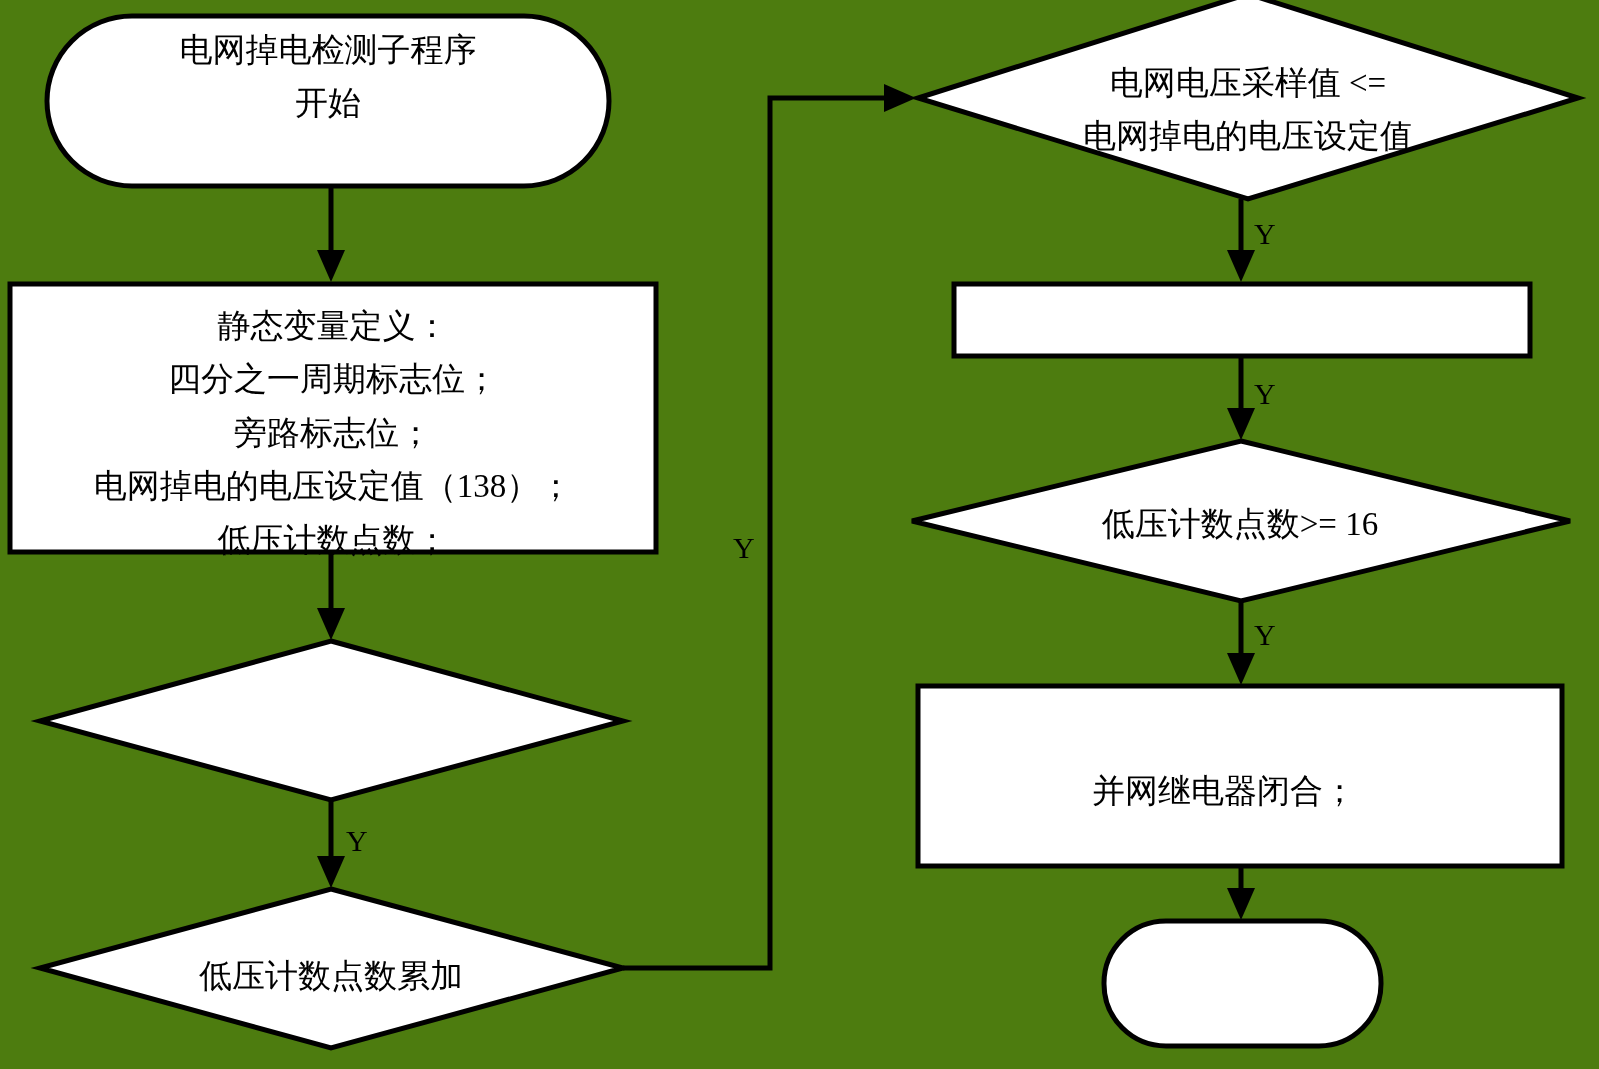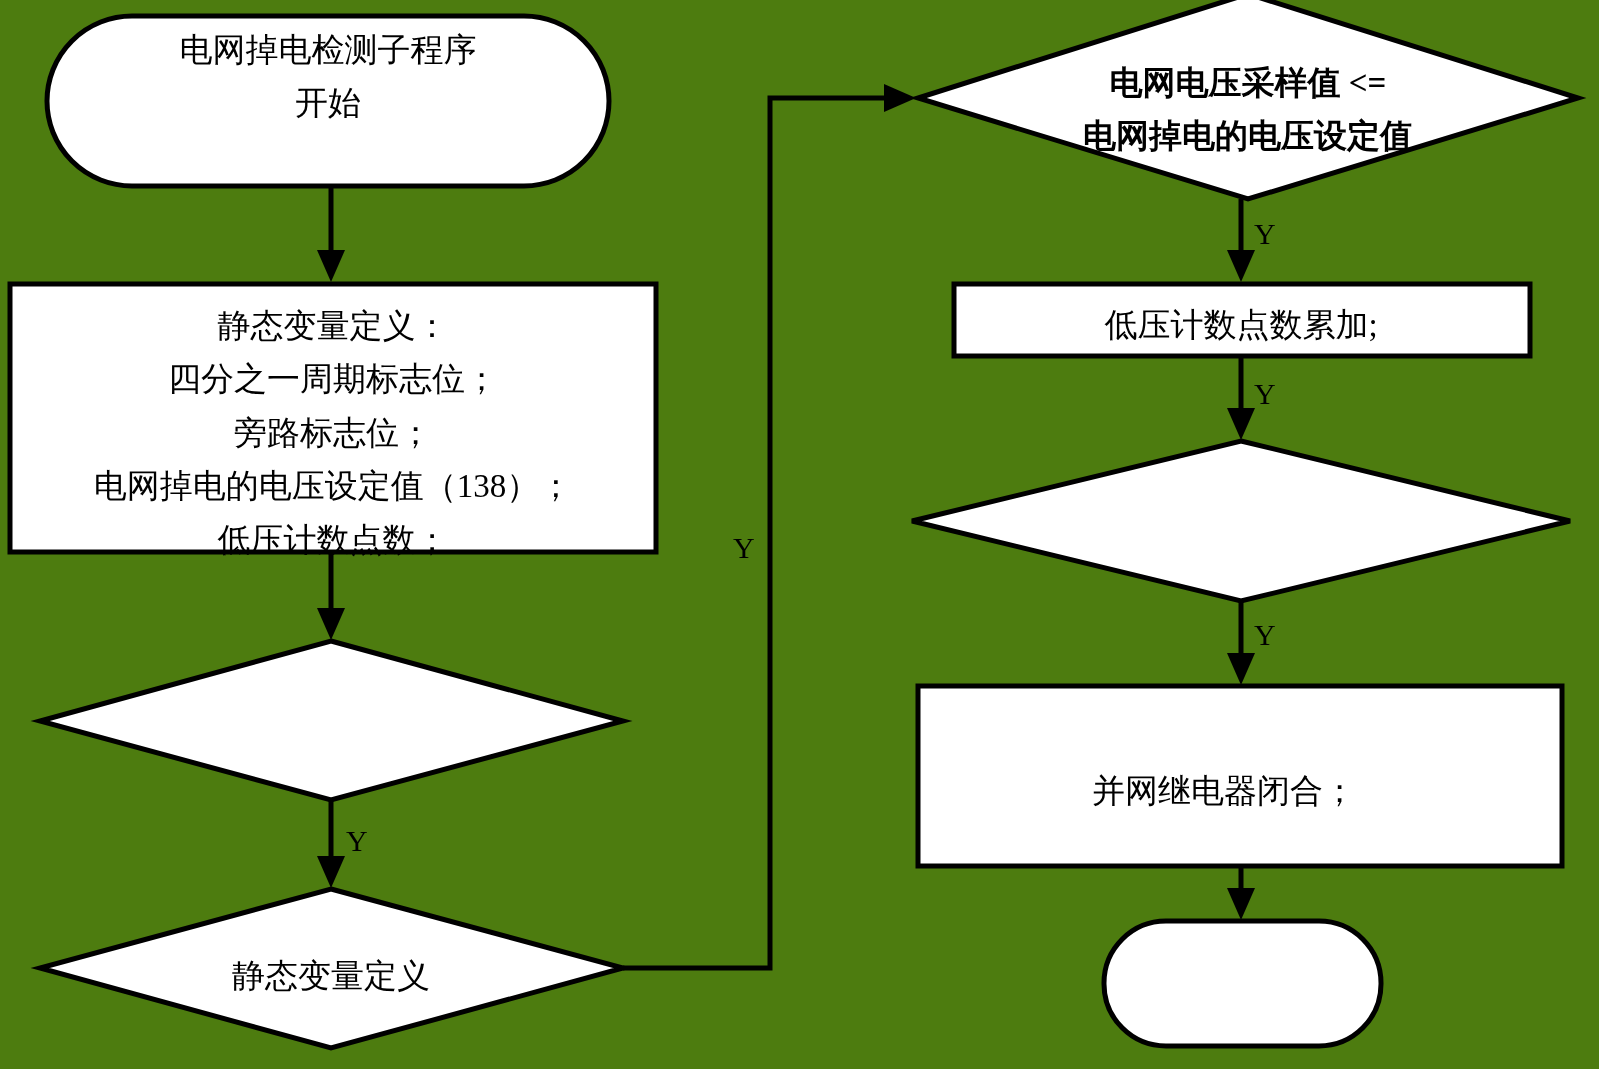--- a/index.html
+++ b/index.html
@@ -54,21 +54,21 @@
     color: #000000;
     font-family: "Liberation Serif", "DejaVu Serif", serif;
     font-size: 30px;
     line-height: 1;
   }
   
   #txt-start      { left: 45px;  top: 24px;   width: 566px; }
   #txt-vardef     { left: 8px;   top: 300px;  width: 650px; }
   #txt-quarter    { left: 38px;  top: 697px;  width: 586px; }
   #txt-bypass     { left: 38px;  top: 950px;  width: 586px; }
-  #txt-cmpvolt    { left: 918px; top: 57px;   width: 660px; font-weight: bold; }
+  #txt-cmpvolt    { left: 918px; top: 57px;   width: 660px; }
   #txt-accum      { left: 952px; top: 299px;  width: 578px; }
   #txt-cmpcount   { left: 900px; top: 498px;  width: 680px; }
   #txt-relay      { left: 916px; top: 765px;  width: 616px; }
   #txt-end        { left: 1104px;top: 949px;  width: 280px; }
   
   #lbl-y-quarter  { left: 346px;  top: 826px; }
   #lbl-y-loop     { left: 733px;  top: 533px; }
   #lbl-y-volt     { left: 1254px; top: 219px; }
   #lbl-y-accum    { left: 1254px; top: 379px; }
   #lbl-y-count    { left: 1254px; top: 620px; }
@@ -127,27 +127,27 @@
   <div class="node-text" id="txt-start">电网掉电检测子程序
 开始</div>
 
   <div class="node-text" id="txt-vardef">静态变量定义：
 四分之一周期标志位；
 旁路标志位；
 电网掉电的电压设定值（138）；
 低压计数点数；</div>
 
 
-  <div class="node-text" id="txt-bypass">静态变量定义</div>
+  <div class="node-text" id="txt-bypass">低压计数点数累加</div>
 
   <div class="node-text" id="txt-cmpvolt">电网电压采样值 &lt;=
 电网掉电的电压设定值</div>
 
-  <div class="node-text" id="txt-accum">低压计数点数累加;</div>
 
+  <div class="node-text" id="txt-cmpcount">低压计数点数&gt;= 16</div>
 
   <div class="node-text" id="txt-relay">并网继电器闭合；</div>
 
 
   <div class="edge-label" id="lbl-y-quarter">Y</div>
 
   <div class="edge-label" id="lbl-y-loop">Y</div>
 
   <div class="edge-label" id="lbl-y-volt">Y</div>
 

